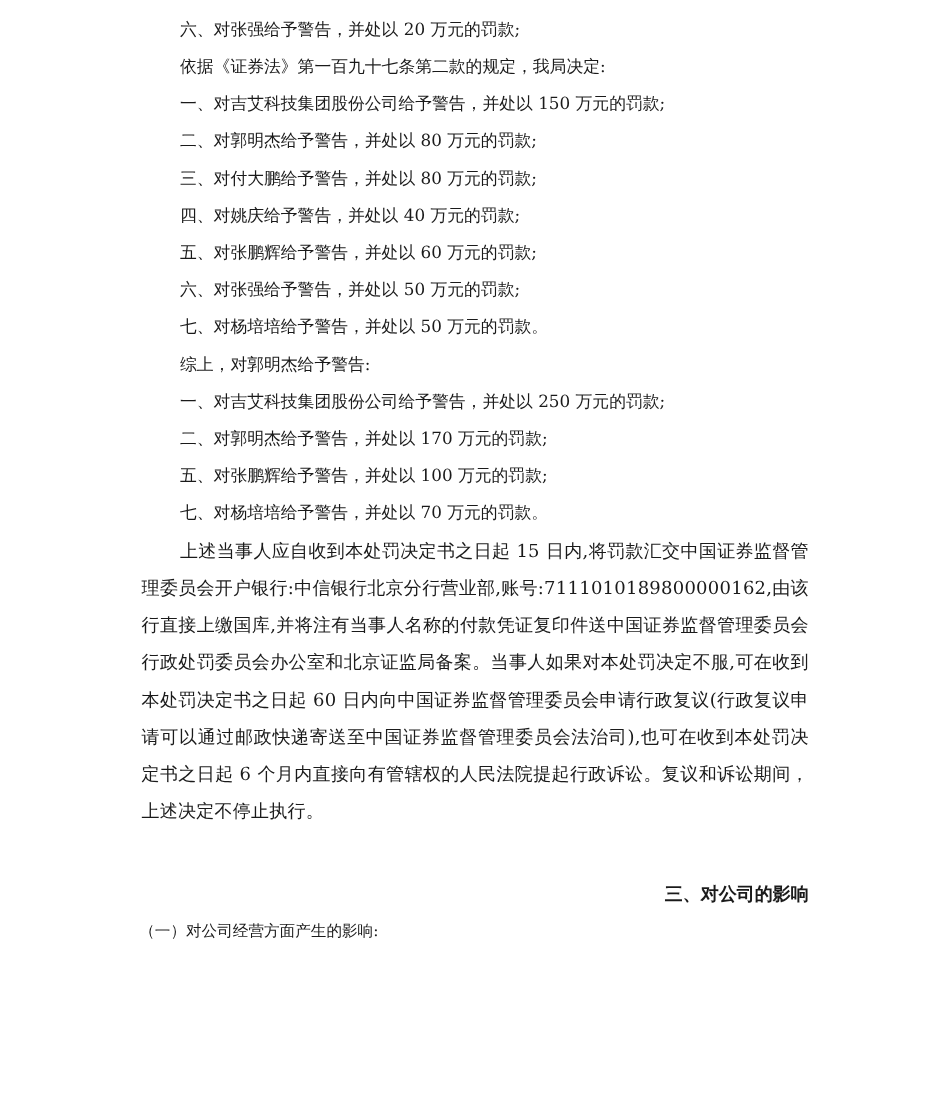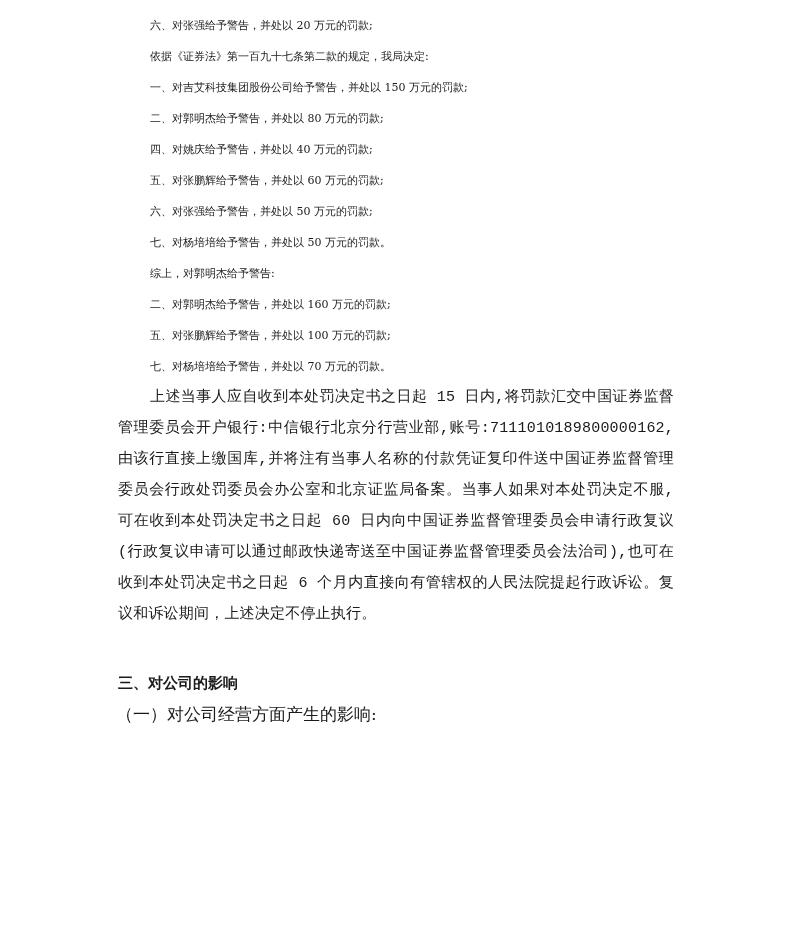--- a/index.html
+++ b/index.html
@@ -1,38 +1,40 @@
 <!DOCTYPE html>
 <html><head>
 <meta charset="utf-8">
 <style>
   html, body { margin: 0; padding: 0; background: #ffffff; }
   body { width: 789px; height: 930px; overflow: hidden; position: relative;
          font-family: "DejaVu Serif", "Liberation Serif", serif; color: #1a1a1a; }
   .doc { position: absolute; left: 118px; top: 10px; width: 556px; }
-  .line { height: 31px; line-height: 31px; font-size: 11px; white-space: nowrap; }
+  .line { height: 31px; line-height: 31px; font-size: 14px; white-space: nowrap; }
   .indent { padding-left: 32px; }
   .para { font-size: 15px; line-height: 31px; text-indent: 32px; text-align: justify;
-          text-align-last: left; letter-spacing: 0.2px; font-family: Liberation Mono, monospace; }
+          text-align-last: left; letter-spacing: 0.2px; }
   .heading { margin-top: 38px; height: 31px; line-height: 31px; font-size: 15px; font-weight: bold;
-             font-family: "DejaVu Sans", "Liberation Sans", sans-serif; }
-  .sub { height: 31px; line-height: 31px; font-size: 17px; margin-left: -2px; }
+             font-family: "DejaVu Sans", "Liberation Sans", sans-serif; text-align: right; }
+  .sub { height: 31px; line-height: 31px; font-size: 13px; margin-left: -2px; }
 </style>
 </head>
 <body>
 
 <div class="doc">
   <div class="line indent">六、对张强给予警告，并处以 20 万元的罚款;</div>
   <div class="line indent">依据《证券法》第一百九十七条第二款的规定，我局决定:</div>
   <div class="line indent">一、对吉艾科技集团股份公司给予警告，并处以 150 万元的罚款;</div>
   <div class="line indent">二、对郭明杰给予警告，并处以 80 万元的罚款;</div>
+  <div class="line indent">三、对付大鹏给予警告，并处以 80 万元的罚款;</div>
   <div class="line indent">四、对姚庆给予警告，并处以 40 万元的罚款;</div>
   <div class="line indent">五、对张鹏辉给予警告，并处以 60 万元的罚款;</div>
   <div class="line indent">六、对张强给予警告，并处以 50 万元的罚款;</div>
   <div class="line indent">七、对杨培培给予警告，并处以 50 万元的罚款。</div>
   <div class="line indent">综上，对郭明杰给予警告:</div>
-  <div class="line indent">二、对郭明杰给予警告，并处以 160 万元的罚款;</div>
+  <div class="line indent">一、对吉艾科技集团股份公司给予警告，并处以 250 万元的罚款;</div>
+  <div class="line indent">二、对郭明杰给予警告，并处以 170 万元的罚款;</div>
   <div class="line indent">五、对张鹏辉给予警告，并处以 100 万元的罚款;</div>
   <div class="line indent">七、对杨培培给予警告，并处以 70 万元的罚款。</div>
   <div class="para">上述当事人应自收到本处罚决定书之日起 15 日内,将罚款汇交中国证券监督管理委员会开户银行:中信银行北京分行营业部,账号:7111010189800000162,由该行直接上缴国库,并将注有当事人名称的付款凭证复印件送中国证券监督管理委员会行政处罚委员会办公室和北京证监局备案。当事人如果对本处罚决定不服,可在收到本处罚决定书之日起 60 日内向中国证券监督管理委员会申请行政复议(行政复议申请可以通过邮政快递寄送至中国证券监督管理委员会法治司),也可在收到本处罚决定书之日起 6 个月内直接向有管辖权的人民法院提起行政诉讼。复议和诉讼期间，上述决定不停止执行。</div>
   <div class="heading">三、对公司的影响</div>
   <div class="sub">（一）对公司经营方面产生的影响:</div>
 </div>
 
 </body></html>

